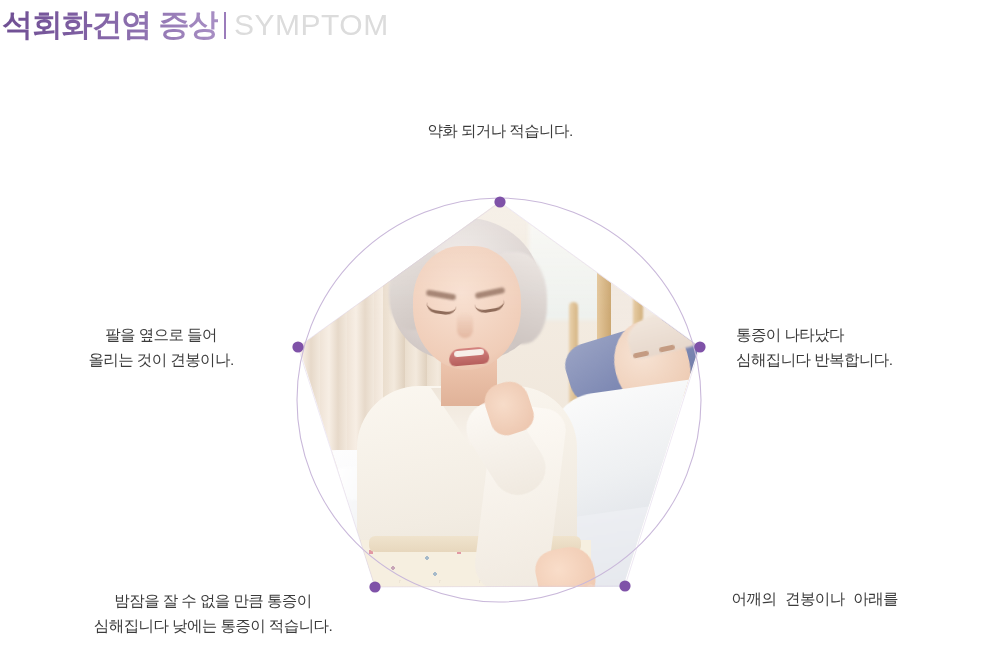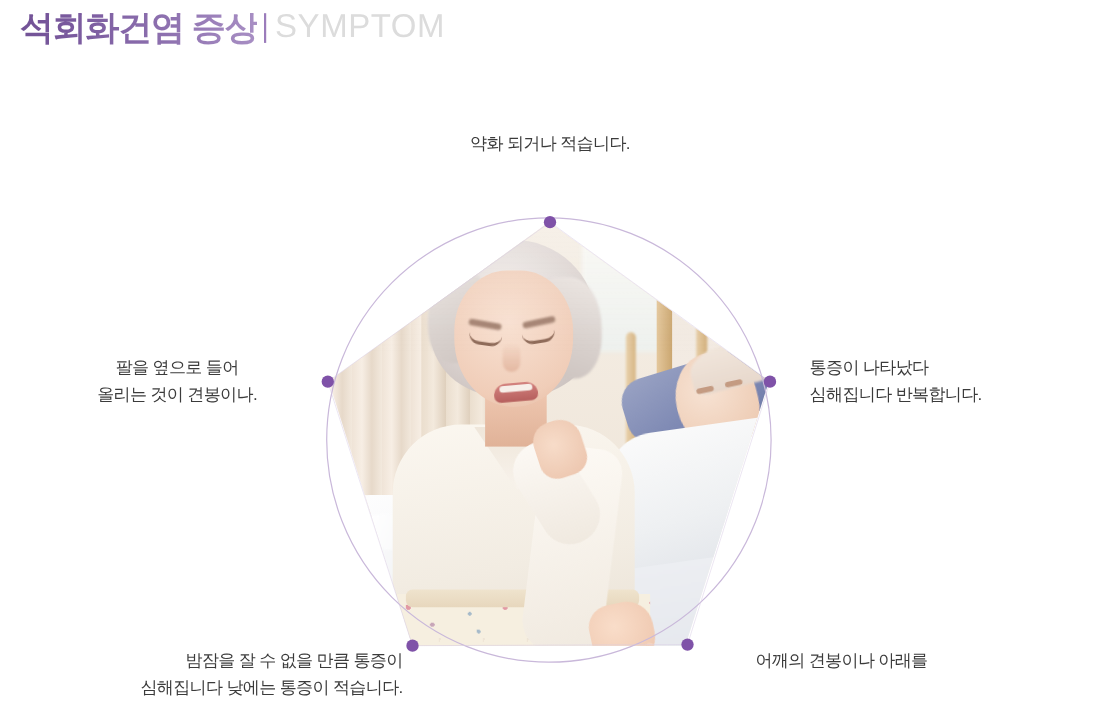--- a/index.html
+++ b/index.html
@@ -32,21 +32,21 @@
     font-size: 31px;
     font-weight: 700;
     letter-spacing: -1.2px;
     line-height: 42px;
     background: linear-gradient(90deg, #6f4f93 0%, #7a5a9e 28%, #8c6fae 62%, #a88fc4 100%);
     -webkit-background-clip: text;
     background-clip: text;
     color: transparent;
     -webkit-text-fill-color: transparent;
     white-space: nowrap;
-    padding-left: 18px;
+    padding-left: 2px;
   }
   #title-divider {
     width: 2px;
     height: 27px;
     background: #9b7cbb;
     margin: 0 8px 0 6px;
     flex: none;
   }
   #title-en {
     font-size: 30px;
@@ -342,22 +342,22 @@
     letter-spacing: -0.6px;
     white-space: nowrap;
     font-weight: 400;
   }
   .label div { display: block; }
   .label.center { text-align: center; }
 
   #label-top     { left: 375px; top: 118px; width: 250px; text-align: center; }
   #label-left    { left: 58px;  top: 322px; width: 206px; text-align: center; }
   #label-right   { left: 736px; top: 322px; width: 206px; text-align: left; }
-  #label-bl      { left: 60px;  top: 588px; width: 306px; text-align: right; }
-  #label-br      { left: 632px; top: 588px; width: 266px; text-align: center; }
+  #label-bl      { left: 60px;  top: 588px; width: 306px; text-align: center; }
+  #label-br      { left: 632px; top: 588px; width: 266px; text-align: right; font-family: Liberation Mono, monospace; }
 </style>
 </head>
 <body>
 
 <div id="page">
 
   <div id="header">
     <span id="title-ko">석회화건염 증상</span>
     <span id="title-divider"></span>
     <span id="title-en">SYMPTOM</span>

